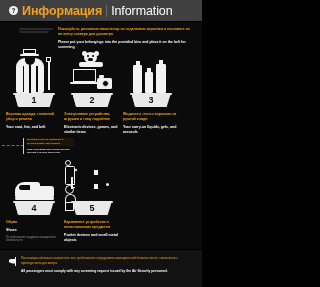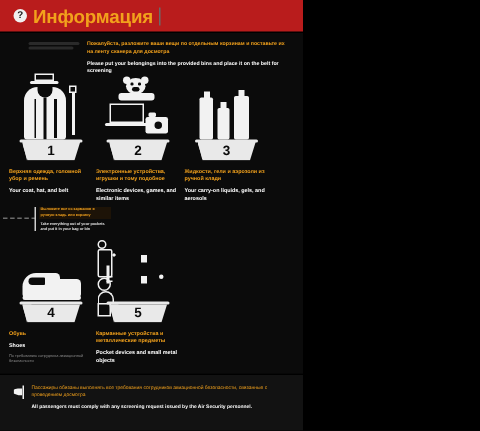--- a/index.html
+++ b/index.html
@@ -10,21 +10,21 @@
     background:#0c0c0c;
     color:#fff;
     overflow:hidden;
     position:relative;
   }
   .page { position:relative; width:202px; height:287px; background:#0b0b0b; }
 
   
   .header {
     height:22px;
-    background:#b91c1c;
+    background:#404040;
     display:flex; align-items:center;
     padding-left:9px;
     border-bottom:1px solid #000;
   }
   .qmark {
     width:9px; height:9px; border-radius:50%;
     background:#f0f0f0; color:#111;
     font-size:6.5px; line-height:9px; text-align:center;
     font-weight:bold; margin-right:4px; flex:none;
   }
@@ -197,20 +197,21 @@
 </style>
 </head>
 <body>
 
 <div class="page">
 
   <div class="header">
     <div class="qmark">?</div>
     <span class="h-ru">Информация</span>
     <span class="h-div"></span>
+    <span class="h-en">Information</span>
   </div>
 
   <div class="intro">
     <div class="intro-ghost">
       <div class="ghost-line gl1"></div>
       <div class="ghost-line gl2"></div>
     </div>
     <div class="intro-text">
       <div class="intro-ru">Пожалуйста, разложите ваши вещи по отдельным корзинам и поставьте их на ленту сканера для досмотра</div>
       <div class="intro-en">Please put your belongings into the provided bins and place it on the belt for screening</div>

